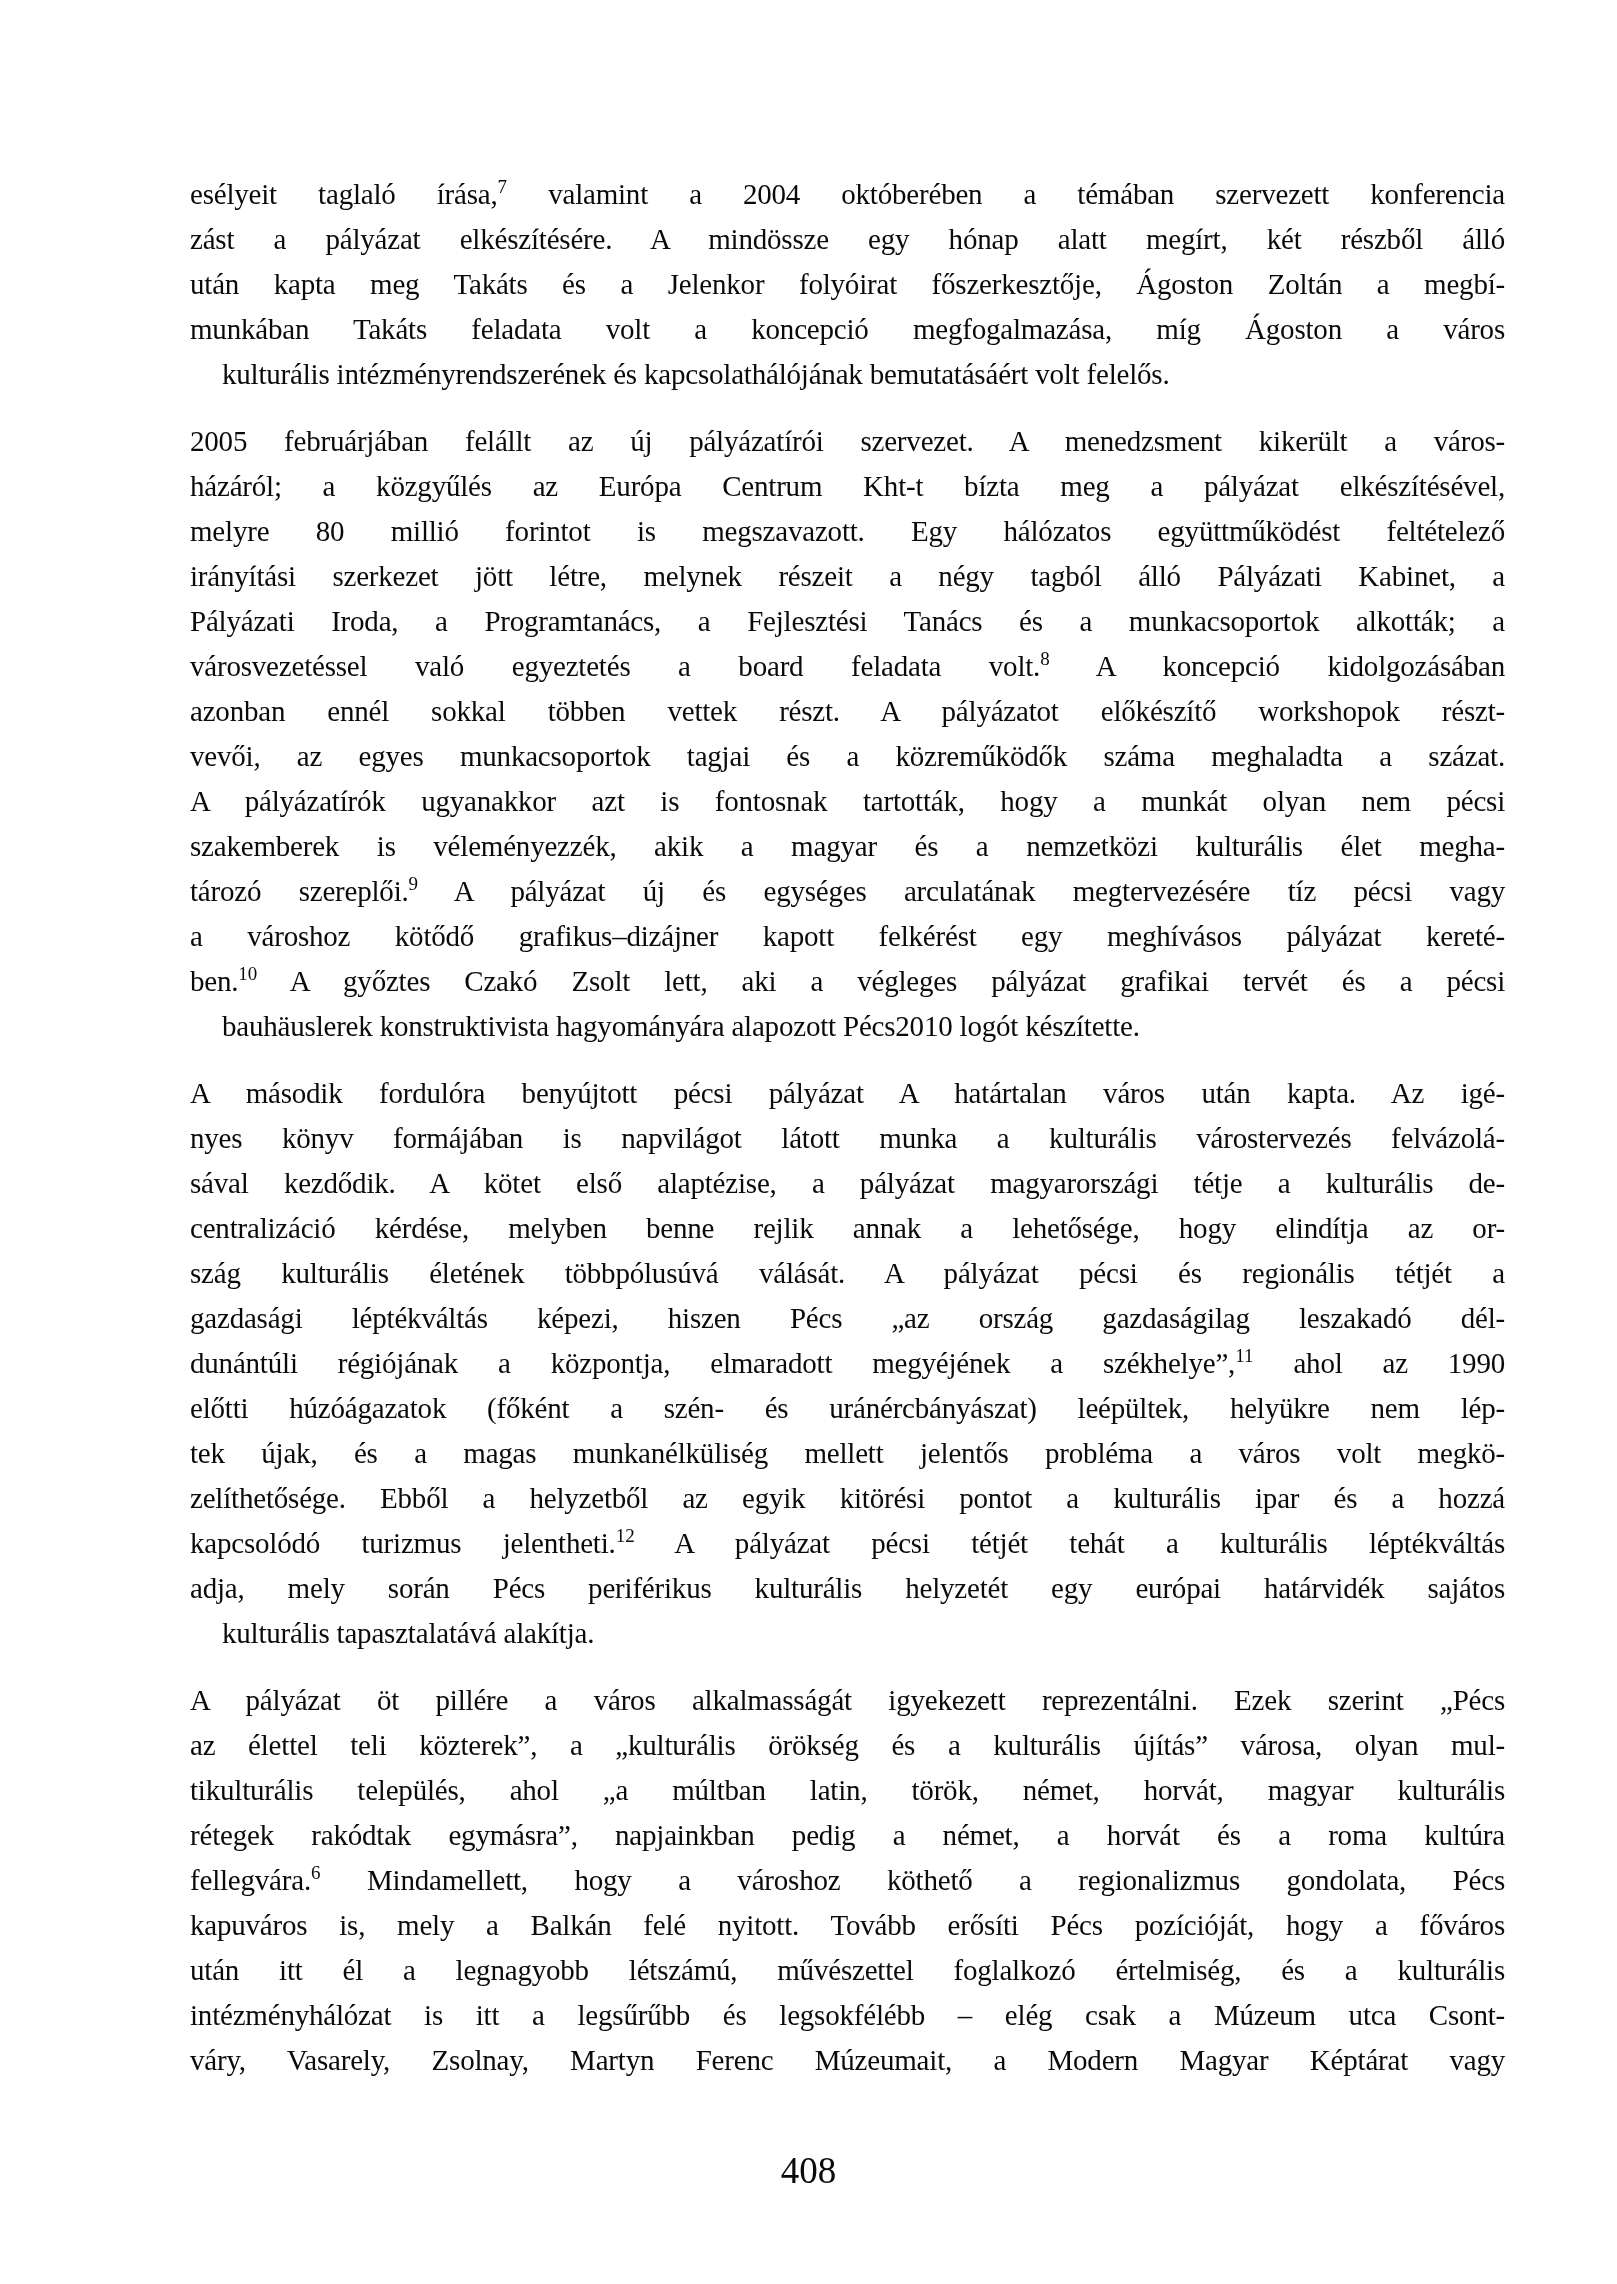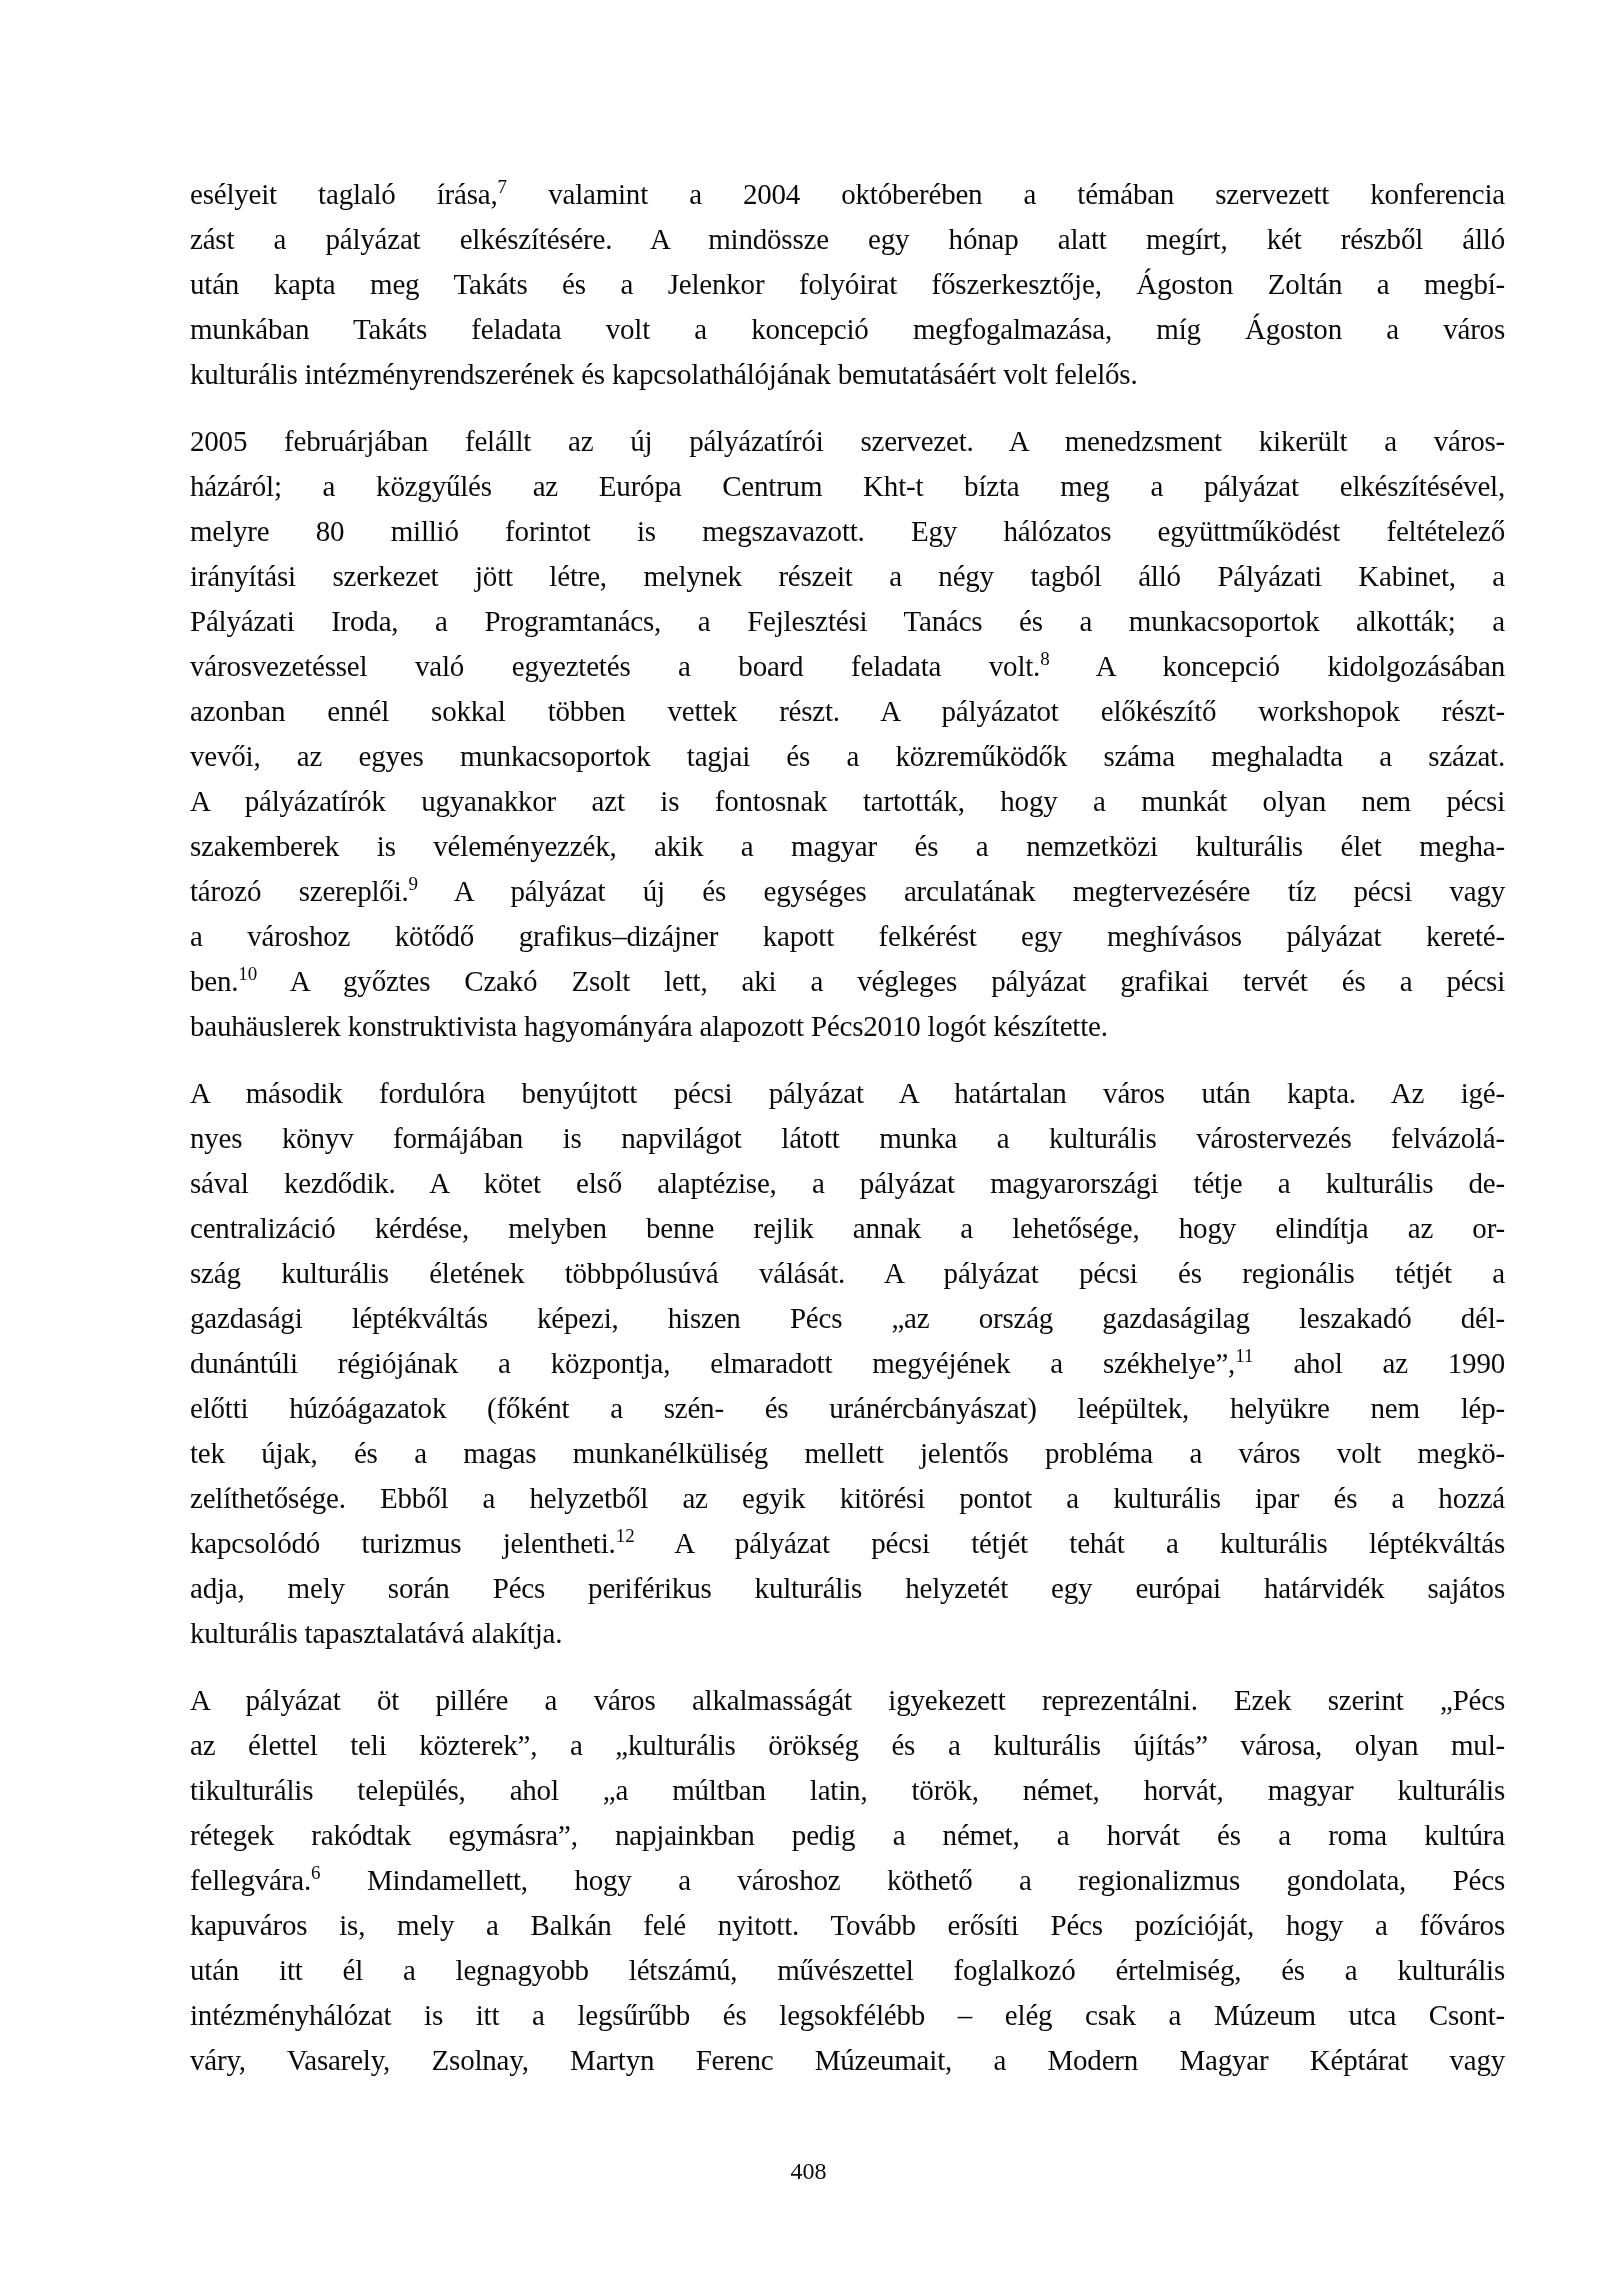--- a/index.html
+++ b/index.html
@@ -26,35 +26,36 @@
   }
   .line {
     font-size: 29px;
     line-height: 45px;
     letter-spacing: -0.2px;
     text-align: justify;
     text-align-last: justify;
   }
   .line.flush {
     text-align-last: left;
+    margin-left: 32px;
   }
   .i { }
   .sup {
     vertical-align: super;
     font-size: 19px;
     line-height: 0;
     letter-spacing: 0;
   }
   .page-number {
     position: absolute;
     top: 2153px;
     left: 0;
     width: 1617px;
     text-align: center;
-    font-size: 24px;
+    font-size: 37px;
     line-height: 36px;
   }
 </style>
 </head>
 <body>
 
 <div class="text-block">
     <div class="para">
       <div class="line"><span>esélyeit taglaló írása,</span><span class="sup">7</span><span> valamint a 2004 októberében a témában szervezett konferencia</span></div>
       <div class="line"><span>zást a pályázat elkészítésére. A mindössze egy hónap alatt megírt, két részből álló</span></div>

